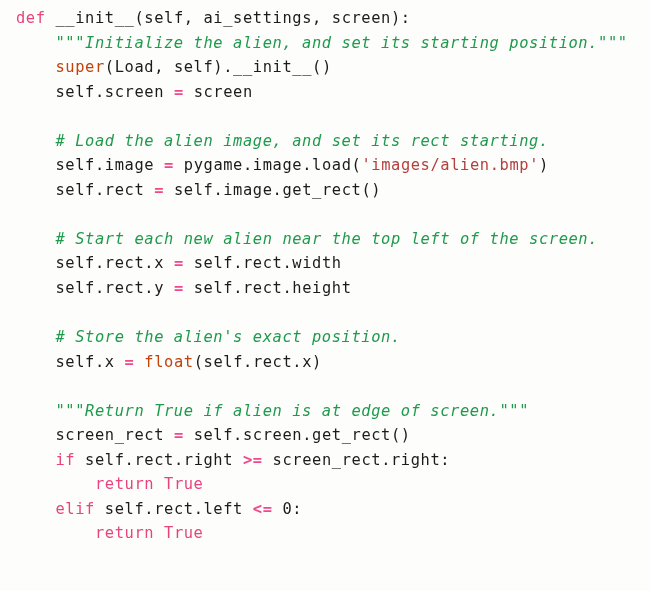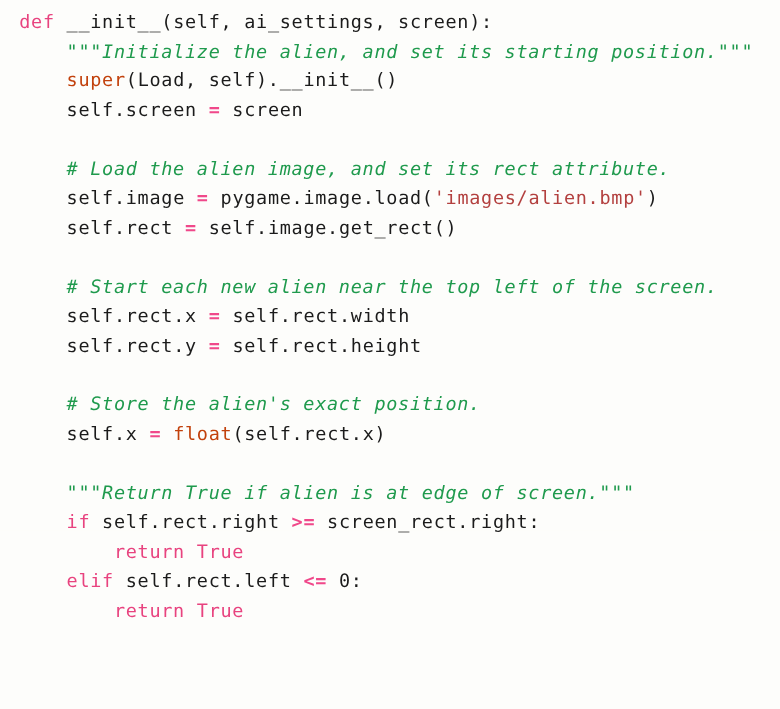--- a/index.html
+++ b/index.html
@@ -66,29 +66,30 @@
 </style>
 </head>
 <body style="background: rgb(253, 253, 251);">
 
 <div id="code-listing" style="background: rgb(253, 253, 251);">
     <div class="code-line"><span class="tok-kw">def</span><span> </span><span class="tok-name">__init__</span><span class="tok-punct">(</span><span class="tok-name">self</span><span class="tok-punct">, </span><span class="tok-name">ai_settings</span><span class="tok-punct">, </span><span class="tok-name">screen</span><span class="tok-punct">):</span></div>
     <div class="code-line"><span>    </span><span class="tok-doc">"""Initialize the alien, and set its starting position."""</span></div>
     <div class="code-line"><span>    </span><span class="tok-builtin">super</span><span class="tok-punct">(</span><span class="tok-name">Load</span><span class="tok-punct">, </span><span class="tok-name">self</span><span class="tok-punct">).</span><span class="tok-name">__init__</span><span class="tok-punct">()</span></div>
     <div class="code-line"><span>    </span><span class="tok-name">self</span><span class="tok-punct">.</span><span class="tok-name">screen</span><span> </span><span class="tok-op">=</span><span> </span><span class="tok-name">screen</span></div>
     <div class="code-line blank">&nbsp;</div>
-    <div class="code-line"><span>    </span><span class="tok-comment"># Load the alien image, and set its rect attribute.</span></div>
+    <div class="code-line"><span>    </span><span class="tok-comment"># Load the alien image, and set its rect starting.</span></div>
     <div class="code-line"><span>    </span><span class="tok-name">self</span><span class="tok-punct">.</span><span class="tok-name">image</span><span> </span><span class="tok-op">=</span><span> </span><span class="tok-name">pygame</span><span class="tok-punct">.</span><span class="tok-name">image</span><span class="tok-punct">.</span><span class="tok-name">load</span><span class="tok-punct">(</span><span class="tok-str">'images/alien.bmp'</span><span class="tok-punct">)</span></div>
     <div class="code-line"><span>    </span><span class="tok-name">self</span><span class="tok-punct">.</span><span class="tok-name">rect</span><span> </span><span class="tok-op">=</span><span> </span><span class="tok-name">self</span><span class="tok-punct">.</span><span class="tok-name">image</span><span class="tok-punct">.</span><span class="tok-name">get_rect</span><span class="tok-punct">()</span></div>
     <div class="code-line blank">&nbsp;</div>
     <div class="code-line"><span>    </span><span class="tok-comment"># Start each new alien near the top left of the screen.</span></div>
     <div class="code-line"><span>    </span><span class="tok-name">self</span><span class="tok-punct">.</span><span class="tok-name">rect</span><span class="tok-punct">.</span><span class="tok-name">x</span><span> </span><span class="tok-op">=</span><span> </span><span class="tok-name">self</span><span class="tok-punct">.</span><span class="tok-name">rect</span><span class="tok-punct">.</span><span class="tok-name">width</span></div>
     <div class="code-line"><span>    </span><span class="tok-name">self</span><span class="tok-punct">.</span><span class="tok-name">rect</span><span class="tok-punct">.</span><span class="tok-name">y</span><span> </span><span class="tok-op">=</span><span> </span><span class="tok-name">self</span><span class="tok-punct">.</span><span class="tok-name">rect</span><span class="tok-punct">.</span><span class="tok-name">height</span></div>
     <div class="code-line blank">&nbsp;</div>
     <div class="code-line"><span>    </span><span class="tok-comment"># Store the alien's exact position.</span></div>
     <div class="code-line"><span>    </span><span class="tok-name">self</span><span class="tok-punct">.</span><span class="tok-name">x</span><span> </span><span class="tok-op">=</span><span> </span><span class="tok-builtin">float</span><span class="tok-punct">(</span><span class="tok-name">self</span><span class="tok-punct">.</span><span class="tok-name">rect</span><span class="tok-punct">.</span><span class="tok-name">x</span><span class="tok-punct">)</span></div>
     <div class="code-line blank">&nbsp;</div>
     <div class="code-line"><span>    </span><span class="tok-doc">"""Return True if alien is at edge of screen."""</span></div>
+    <div class="code-line"><span>    </span><span class="tok-name">screen_rect</span><span> </span><span class="tok-op">=</span><span> </span><span class="tok-name">self</span><span class="tok-punct">.</span><span class="tok-name">screen</span><span class="tok-punct">.</span><span class="tok-name">get_rect</span><span class="tok-punct">()</span></div>
     <div class="code-line"><span>    </span><span class="tok-kw">if</span><span> </span><span class="tok-name">self</span><span class="tok-punct">.</span><span class="tok-name">rect</span><span class="tok-punct">.</span><span class="tok-name">right</span><span> </span><span class="tok-op">&gt;=</span><span> </span><span class="tok-name">screen_rect</span><span class="tok-punct">.</span><span class="tok-name">right</span><span class="tok-punct">:</span></div>
     <div class="code-line"><span>        </span><span class="tok-kw">return</span><span> </span><span class="tok-kw">True</span></div>
     <div class="code-line"><span>    </span><span class="tok-kw">elif</span><span> </span><span class="tok-name">self</span><span class="tok-punct">.</span><span class="tok-name">rect</span><span class="tok-punct">.</span><span class="tok-name">left</span><span> </span><span class="tok-op">&lt;=</span><span> </span><span class="tok-num">0</span><span class="tok-punct">:</span></div>
     <div class="code-line"><span>        </span><span class="tok-kw">return</span><span> </span><span class="tok-kw">True</span></div>
   </div>
 
 </body></html>

